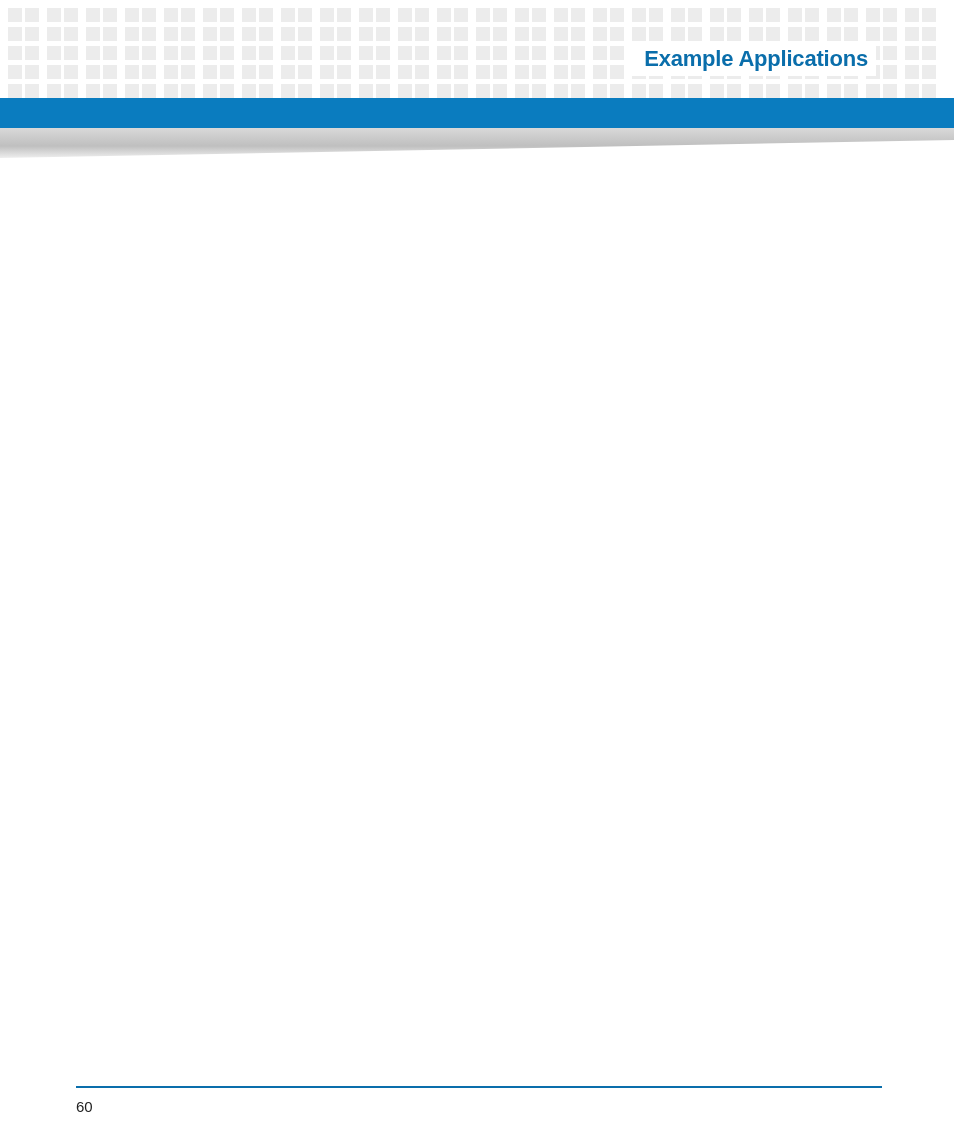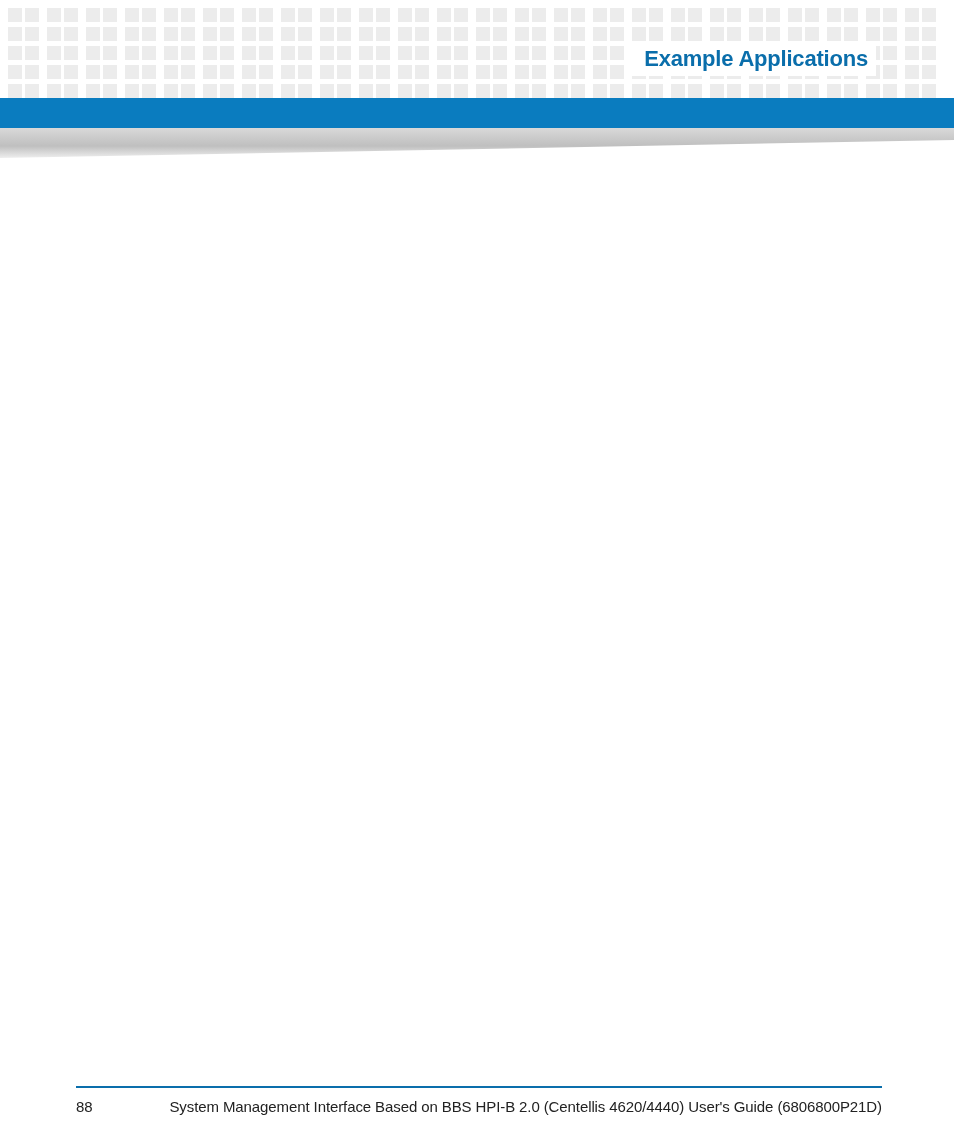--- a/index.html
+++ b/index.html
@@ -339,15 +339,14 @@
         <stop offset="0%" stop-color="#d9d9d9"></stop>
         <stop offset="60%" stop-color="#bfbfbf"></stop>
         <stop offset="100%" stop-color="#eeeeee"></stop>
       </linearGradient>
     </defs>
     <polygon points="0,0 954,0 954,12 0,30" fill="url(#gwedge)"></polygon>
   </svg>
 </div>
 
 <div class="footer">
-  <span class="page-num">88</span>
-  <span class="doc-title">System Management Interface Based on BBS HPI-B 2.0 (Centellis 4620/4440) User's Guide (6806800P21D)</span>
+  <span class="page-num">60</span>
 </div>
 
 </body></html>

